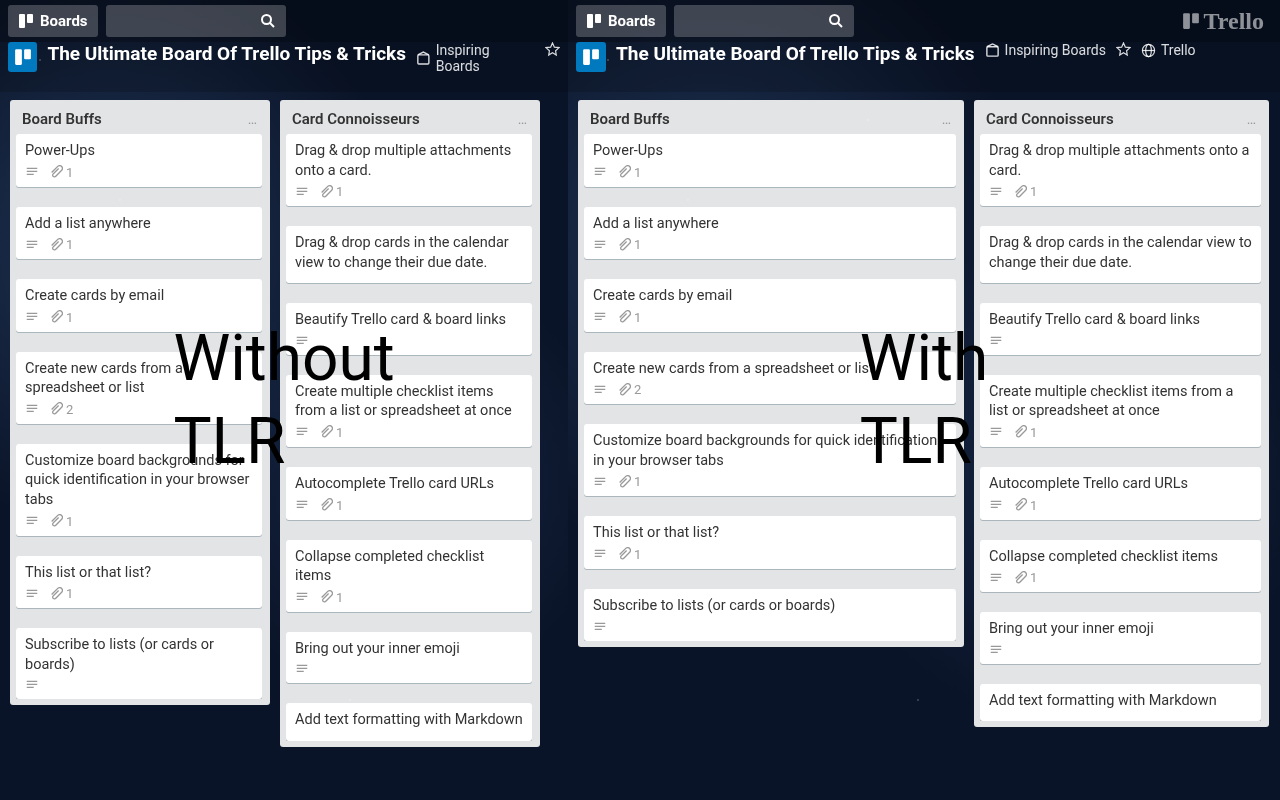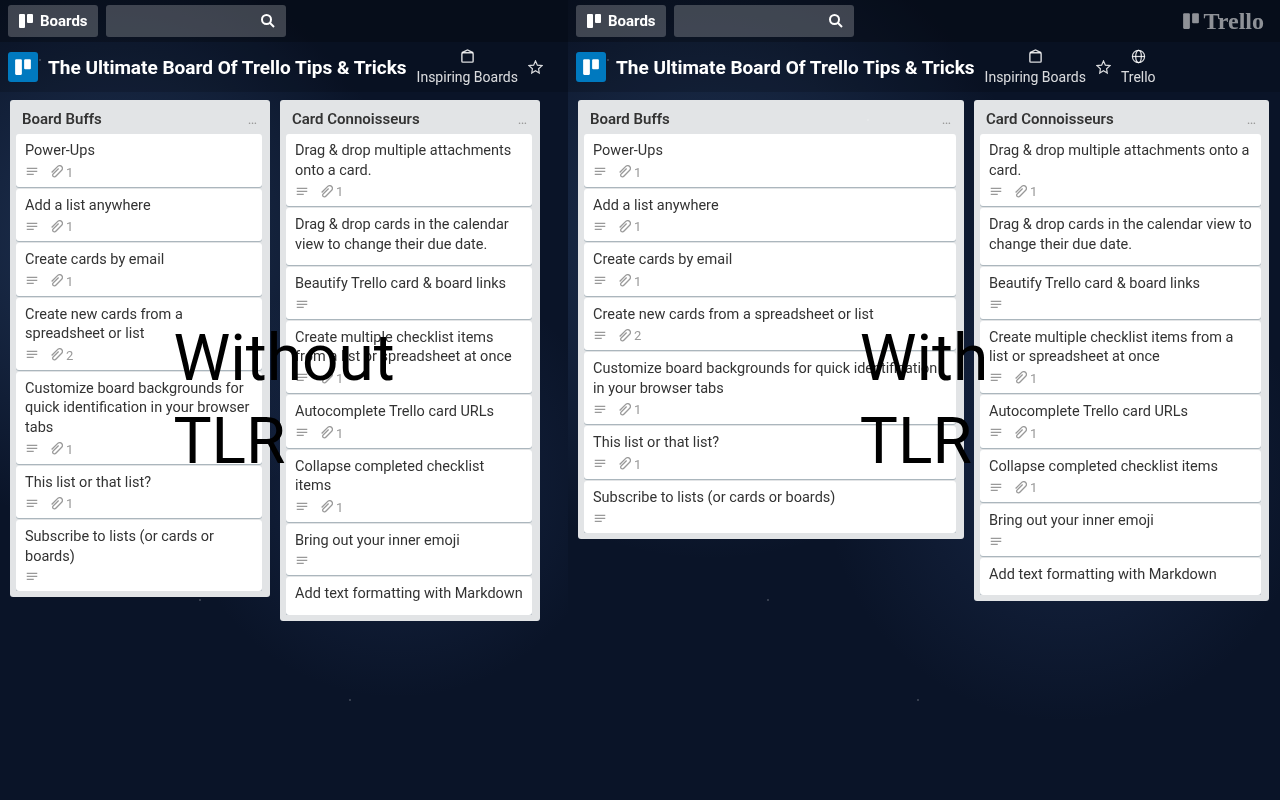--- a/index.html
+++ b/index.html
@@ -82,21 +82,21 @@
   font-weight: 700;
   display: flex;
   align-items: center;
   gap: 4px;
   margin-right: 8px;
 }
 .brand-logo svg { width: 18px; height: 18px; fill: rgba(255,255,255,0.55); }
 .boardbar {
   height: 50px;
   display: flex;
-  align-items: center;
+  align-items: flex-start;
   padding: 0 8px;
   gap: 10px;
   background: rgba(0,0,0,0.15);
 }
 .boardbar .board-logo {
   width: 30px; height: 30px;
   background: #0079bf;
   border-radius: 3px;
   display: flex;
   align-items: center;
@@ -109,21 +109,20 @@
   font-size: 19px;
   white-space: nowrap;
 }
 .boardbar .chip {
   color: rgba(255,255,255,0.85);
   font-size: 14px;
   display: flex;
   align-items: center;
   gap: 5px;
   cursor: pointer;
-  flex-direction: column;
 }
 .boardbar .chip svg { width: 15px; height: 15px; fill: rgba(255,255,255,0.85); }
 .lists-wrap {
   display: flex;
   gap: 10px;
   padding: 8px 10px 11px 10px;
   height: calc(800px - 42px - 50px);
   overflow-x: auto;
   align-items: flex-start;
 }
@@ -143,21 +142,21 @@
 }
 .list-title {
   font-weight: 600;
   font-size: 15px;
   color: #333;
 }
 .list-menu { color: #999; font-size: 14px; letter-spacing: 1px; cursor: pointer; }
 .cards {
   display: flex;
   flex-direction: column;
-  gap: 2px;
+  gap: 20px;
   overflow-y: auto;
   padding-right: 2px;
 }
 .card {
   background: #fff;
   border-radius: 3px;
   padding: 7px 9px;
   box-shadow: 0 1px 0 rgba(9,45,66,0.25);
   cursor: pointer;
 }

